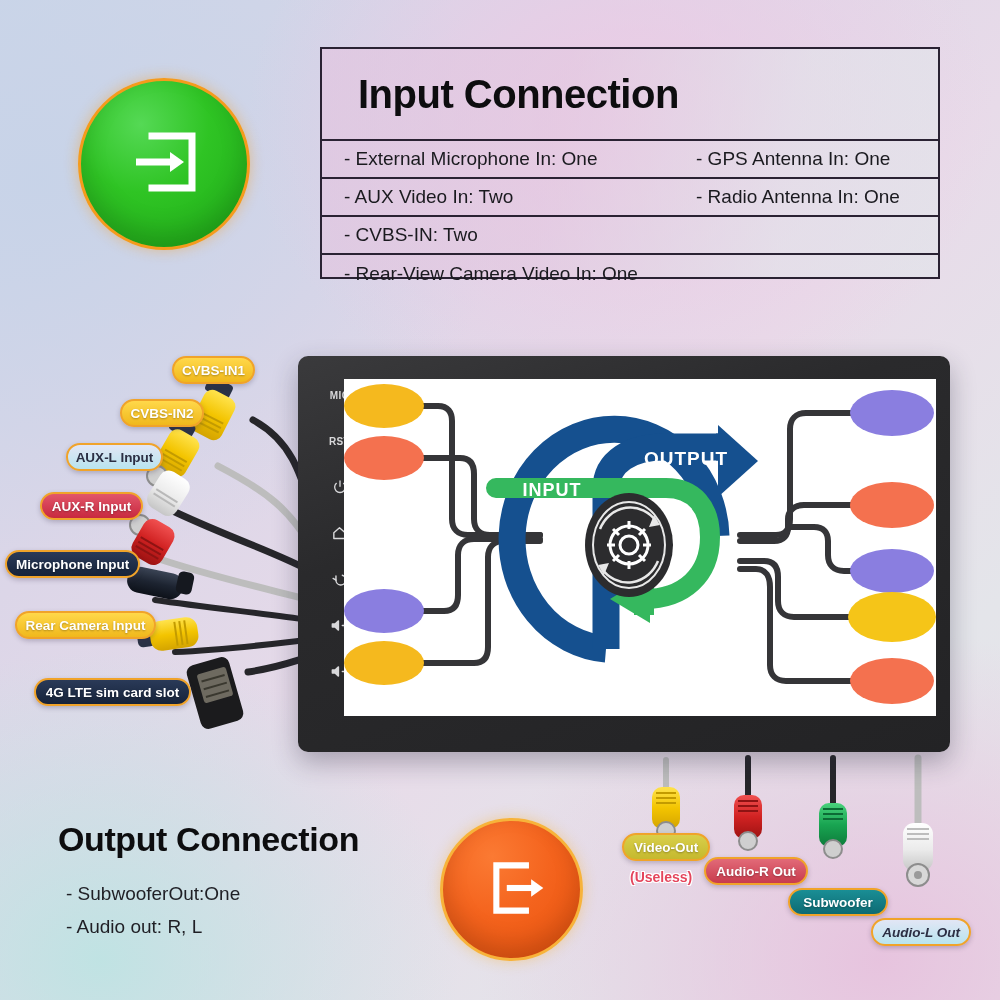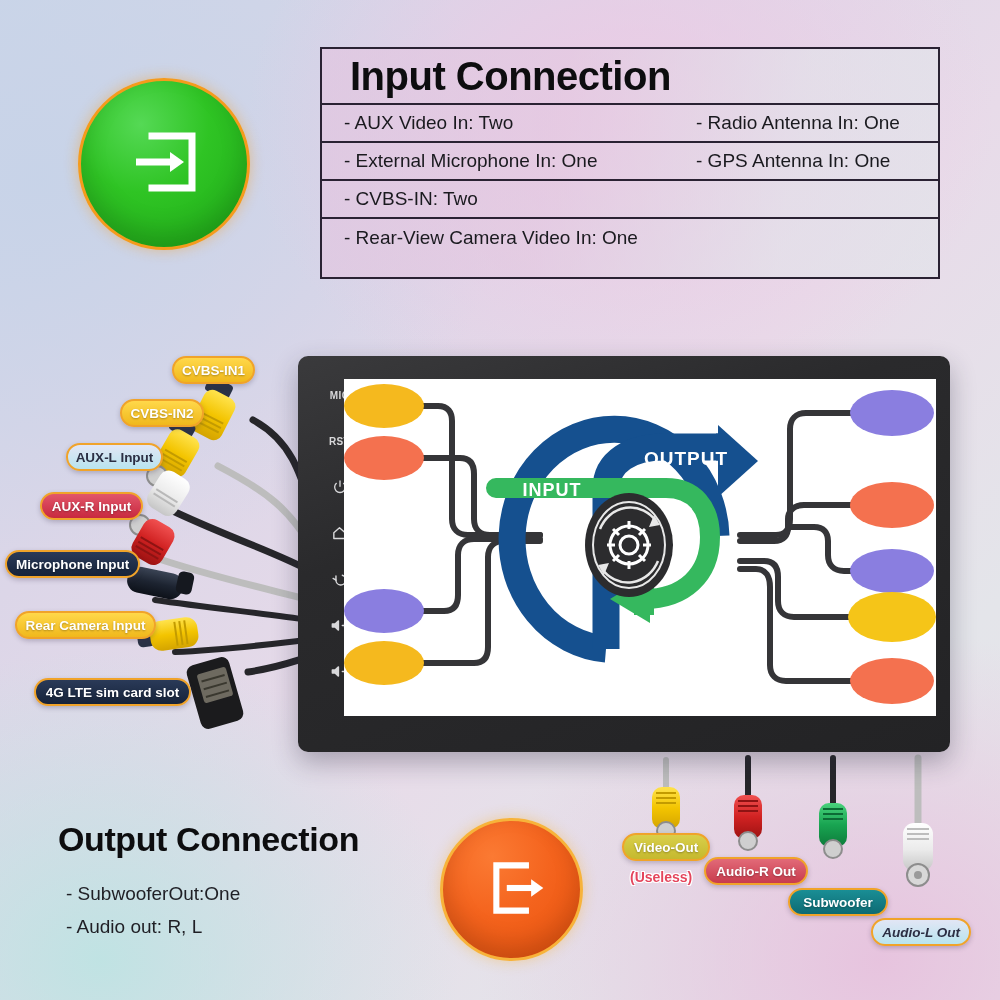--- a/index.html
+++ b/index.html
@@ -15,22 +15,22 @@
       linear-gradient(135deg, #ccd6e8 0%, #dcd6e8 30%, #e8dbe9 55%, #e4e5ea 80%, #e7e3ea 100%);
   }
 
   
   #input-panel {
     position:absolute; left:320px; top:47px; width:620px; height:232px;
     border:2px solid #2a2233;
     background: linear-gradient(100deg, rgba(226,198,224,0.72) 0%, rgba(226,200,224,0.55) 38%, rgba(226,228,234,0.62) 75%, rgba(226,228,234,0.7) 100%);
   }
   #input-panel .title-row {
-    height:56px; border-bottom:2px solid #2a2233;
-    display:flex; align-items:center; padding-left:28px;
+    height:92px; border-bottom:2px solid #2a2233;
+    display:flex; align-items:center; padding-left:36px;
   }
   #input-panel .title-row h1 {
     font-size:40px; font-weight:700; color:#0d0d0f; letter-spacing:-0.5px;
   }
   .rowline { display:flex; height:38px; border-bottom:2px solid #2a2233; }
   .rowline:last-child { border-bottom:none; }
   .cell {
     display:flex; align-items:center; font-size:19px; color:#1a1a1f;
     padding-left:22px;
   }
@@ -105,27 +105,27 @@
   }
   #cable-art, #out-cable-art { position:absolute; left:0; top:0; width:1000px; height:1000px; pointer-events:none; }
 </style>
 </head>
 <body>
 
 <div id="input-panel">
   <div class="title-row">
     <h1>Input Connection</h1>
   </div>
+  <div class="rowline r2">
+    <div class="cell left">- External Microphone In: One</div>
+    <div class="cell right">- GPS Antenna In: One</div>
+  </div>
   <div class="rowline r1">
     <div class="cell left">- AUX Video In: Two</div>
     <div class="cell right">- Radio Antenna In: One</div>
-  </div>
-  <div class="rowline r2">
-    <div class="cell left">- External Microphone In: One</div>
-    <div class="cell right">- GPS Antenna In: One</div>
   </div>
   <div class="rowline r3">
     <div class="cell right">- CVBS-IN: Two</div>
   </div>
   <div class="rowline r4">
     <div class="cell left">- Rear-View Camera Video In: One</div>
   </div>
 </div>
 
 <div id="input-badge">

